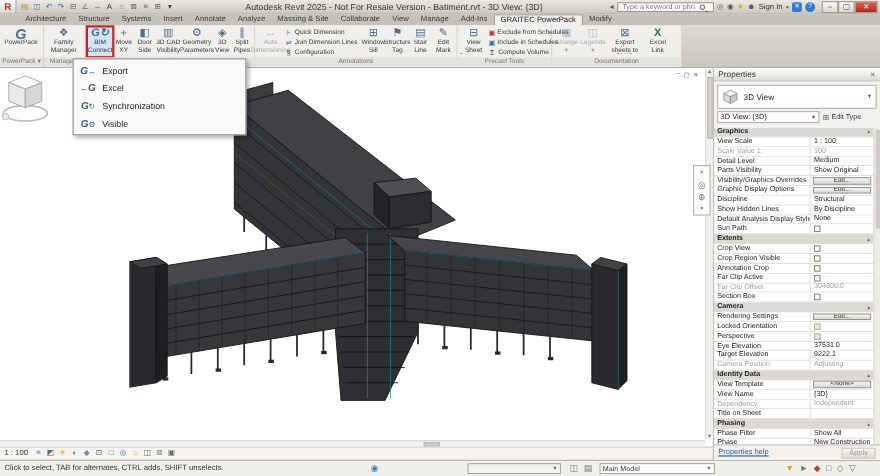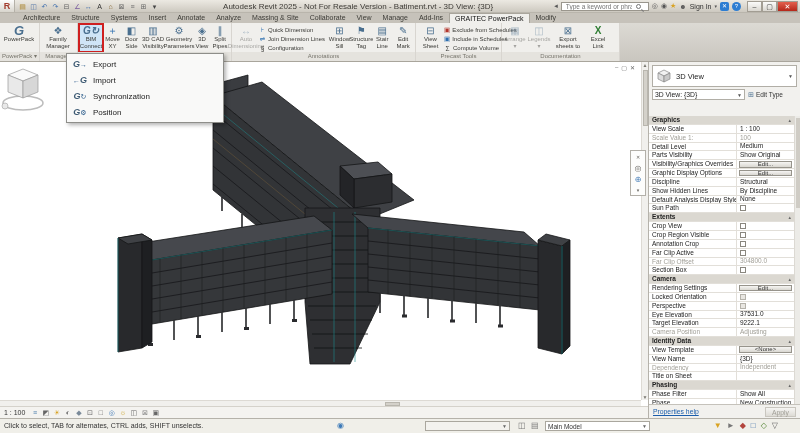--- a/index.html
+++ b/index.html
@@ -325,29 +325,29 @@
     <div style="flex:1;background:linear-gradient(#dcdad4,#c9c6bf);"></div>
   </div>
 
   <div class="menu">
     <div class="mitem">
       <span class="gicon">G<span class="gmod">→</span></span>
       <span>Export</span>
     </div>
     <div class="mitem">
       <span class="gicon"><span class="gmod">←</span>G</span>
-      <span>Import</span>
+      <span>Excel</span>
     </div>
     <div class="mitem">
       <span class="gicon">G<span class="gmod">↻</span></span>
       <span>Synchronization</span>
     </div>
     <div class="mitem">
       <span class="gicon">G<span class="gmod">⚙</span></span>
-      <span>Position</span>
+      <span>Visible</span>
     </div>
   </div>
 
   <div class="canvas">
     <svg width="648" height="344" viewBox="0 0 648 344">
 
       <g>
         <polygon points="215,22 248,13 248,27 215,36" fill="#3a3c40" stroke="#141517" stroke-width="0.8"></polygon>
         <polygon points="213,34 262,20 414,138 365,158" fill="#3f4145" stroke="#141517" stroke-width="0.8"></polygon>
         <polygon points="213,34 365,158 365,252 213,128" fill="#323437" stroke="#141517" stroke-width="0.8"></polygon>
@@ -516,20 +516,24 @@
         <span class="sicon" style="color: rgb(217, 163, 35);">▼</span>
         <span class="sicon" style="color: rgb(119, 119, 119);">►</span>
         <span class="sicon" style="color: rgb(179, 68, 60);">◆</span>
         <span class="sicon" style="color: rgb(61, 111, 168);">□</span>
         <span class="sicon" style="color: rgb(90, 138, 60);">◇</span>
         <span class="sicon" style="color: rgb(102, 102, 102);">▽</span>
       </span>
   </div>
 
   <div class="props">
+    <div class="ptitle">
+      <span>Properties</span>
+      <span style="font-size:6px;color:#666;">✕</span>
+    </div>
     <div class="ptype">
       <svg width="16" height="16" viewBox="0 0 16 16">
         <polygon points="8,2 14,5 8,8 2,5" fill="#f2f2f2" stroke="#888" stroke-width="0.7"></polygon>
         <polygon points="2,5 8,8 8,14 2,11" fill="#ddd" stroke="#888" stroke-width="0.7"></polygon>
         <polygon points="8,8 14,5 14,11 8,14" fill="#c8c8c8" stroke="#888" stroke-width="0.7"></polygon>
       </svg>
       <span>3D View</span>
       <span style="margin-left:auto;font-size:5px;color:#555;">▼</span>
     </div>
     <div class="pcombo-row">

